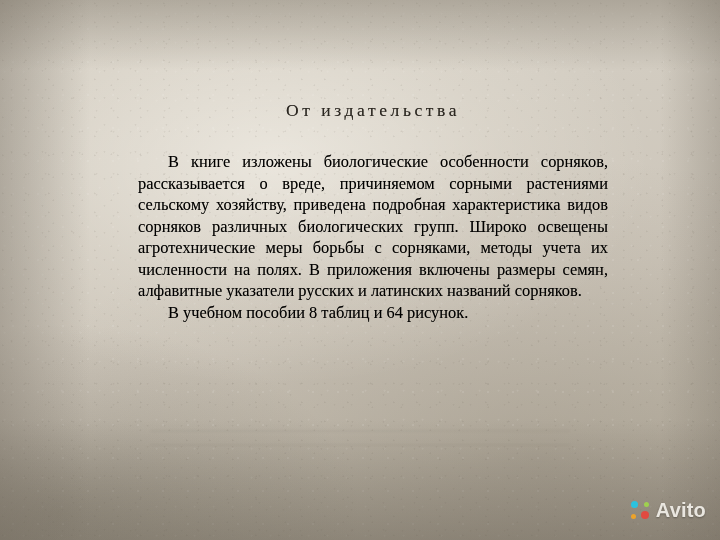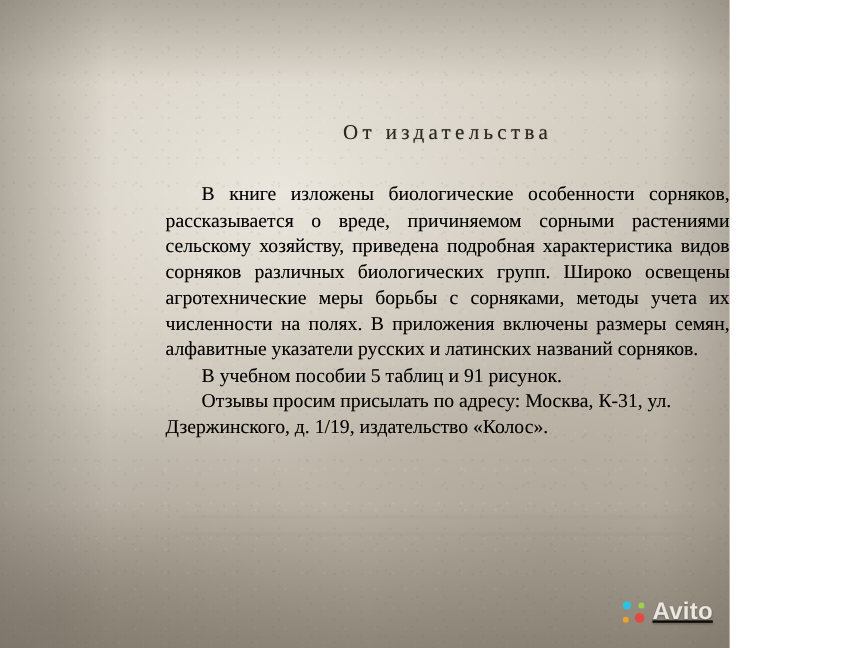--- a/index.html
+++ b/index.html
@@ -7,21 +7,21 @@
     padding: 0;
   }
   body {
     width: 720px;
     height: 540px;
     overflow: hidden;
     font-family: "Liberation Serif", serif;
   }
   #page {
     position: relative;
-    width: 608px;
+    width: 720px;
     height: 540px;
     background: #cdc6bb;
     overflow: hidden;
   }
   
   #paper-surface {
     position: absolute;
     inset: 0;
     background:
       radial-gradient(ellipse 70% 55% at 38% 30%, rgba(255,252,245,0.55) 0%, rgba(255,250,240,0.18) 45%, rgba(150,140,125,0.0) 75%),
@@ -105,21 +105,20 @@
 
   
   #watermark {
     position: absolute;
     right: 14px;
     bottom: 18px;
     display: flex;
     align-items: center;
     gap: 6px;
     opacity: 0.92;
-    text-decoration: underline;
   }
   #watermark-logo {
     position: relative;
     width: 19px;
     height: 19px;
   }
   #watermark-logo .d {
     position: absolute;
     border-radius: 50%;
   }
@@ -144,22 +143,21 @@
   <div id="paper-grain"></div>
   <div id="bleed-through"></div>
   <div id="edge-shade-top"></div>
   <div id="edge-shade-bottom"></div>
   <div id="edge-shade-left"></div>
   <div id="edge-shade-right"></div>
 
   <div id="text-block">
     <h1 id="doc-heading">От издательства</h1>
     <p class="para indent">В книге изложены биологические особенности сорняков, рассказывается о вреде, причиняемом сорными растениями сельскому хозяйству, приведена подробная характеристика видов сорняков различных биологических групп. Широко освещены агротехнические меры борьбы с сорняками, методы учета их численности на полях. В приложения включены размеры семян, алфавитные указатели русских и латинских названий сорняков.</p>
-    <p class="para indent para-nojustify">В учебном пособии 5 таблиц и 91 рисунок.</p>
-    <p class="para indent para-nojustify">Отзывы просим присылать по адресу: Москва, К-31, ул. Дзержинского, д. 1/19, издательство «Колос».</p>
+    <p class="para indent para-nojustify">В учебном пособии 8 таблиц и 64 рисунок.</p>
   </div>
 
   <div id="watermark">
     <span id="watermark-logo">
       <span class="d d1"></span>
       <span class="d d2"></span>
       <span class="d d3"></span>
       <span class="d d4"></span>
     </span>
     <span id="watermark-text">Avito</span>

